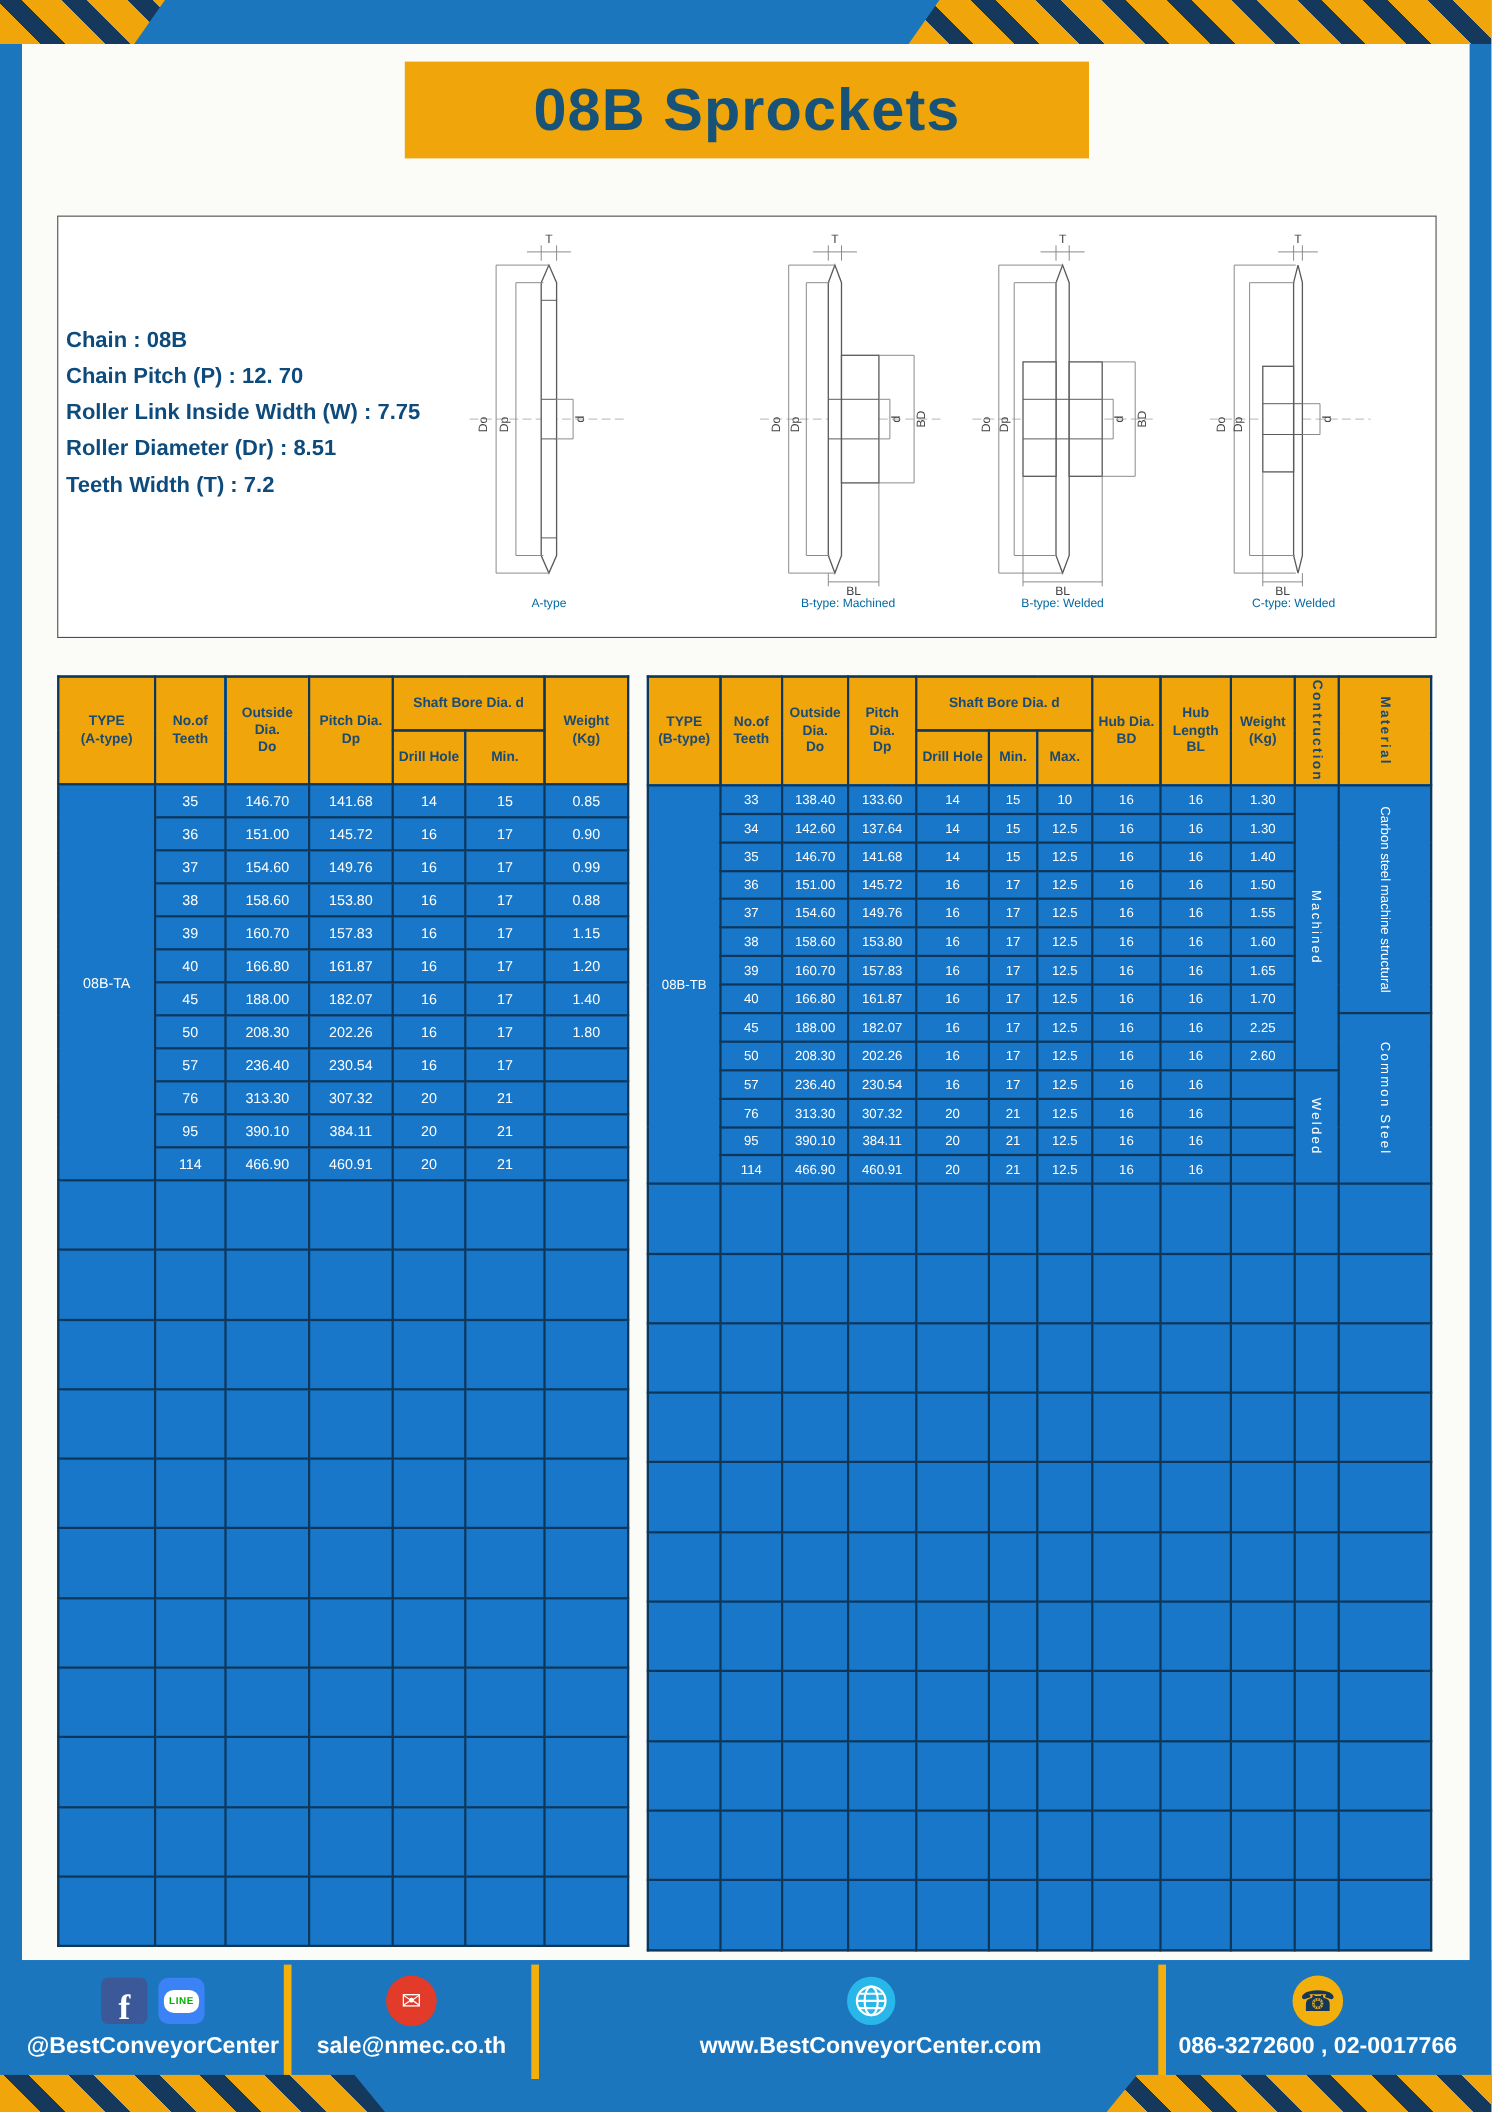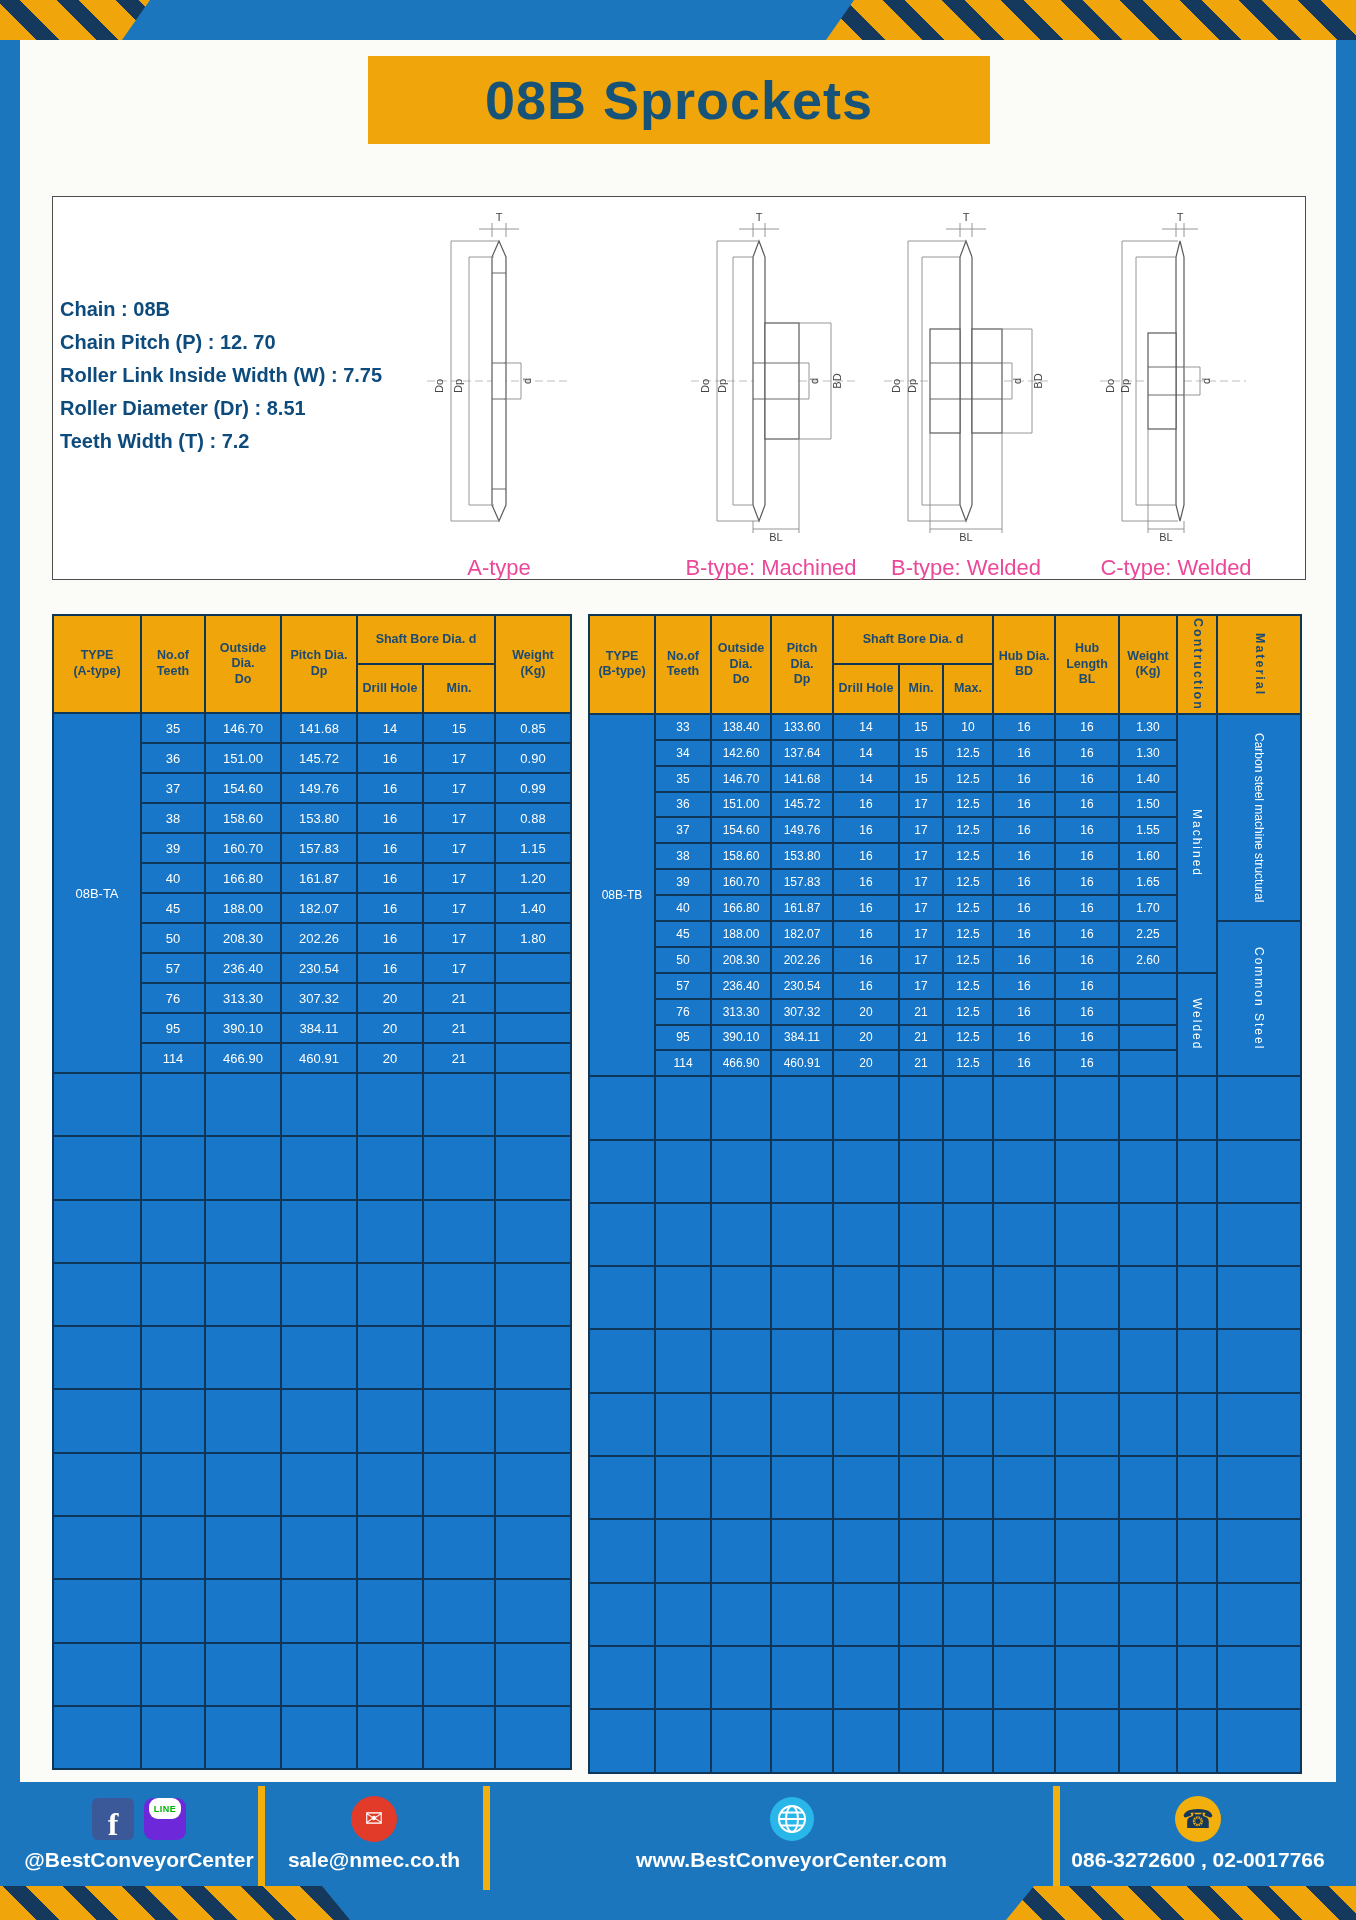--- a/index.html
+++ b/index.html
@@ -18,21 +18,21 @@
   #banner{position:absolute;left:348px;top:16px;width:622px;height:88px;background:#f0a50a;
           display:flex;align-items:center;justify-content:center;}
   #banner .t{font-size:54px;font-weight:bold;color:#175378;letter-spacing:1px;}
 
   #diagram{position:absolute;left:32px;top:156px;width:1252px;height:382px;background:#fff;border:1px solid #4d4d4d;}
   #specs{position:absolute;left:7px;top:96px;z-index:2;}
   .spec-line{font-size:20px;font-weight:bold;color:#0e4b7d;line-height:33px;white-space:nowrap;}
 
   .fig{position:absolute;top:14px;width:200px;text-align:center;z-index:1;}
   .fig svg{display:block;margin:0 auto;}
-  .fig .flab{font-size:22px;color:#ec4899;margin-top:14px;}
+  .fig .flab{font-size:11px;color:#0369a1;margin-top:2px;}
   .part{fill:#fff;stroke:#5a5a5a;stroke-width:1.2;}
   .dim{stroke:#8a8a8a;stroke-width:0.9;}
   .cl{stroke:#b5b5b5;stroke-width:0.9;stroke-dasharray:8 4;}
   .o{stroke:#5a5a5a;stroke-width:0.9;}
   .fig text{font-size:11px;fill:#444;text-anchor:middle;font-family:"Liberation Sans",sans-serif;}
 
   #wm{position:absolute;left:400px;top:18px;z-index:3;pointer-events:none;color:rgba(243,176,13,0.35);font-weight:bold;}
   #wm .l{font-size:64px;line-height:60px;letter-spacing:10px;}
   #wm .l1{margin-left:110px;}
   #wm .l3{margin-left:70px;}
@@ -56,21 +56,21 @@
   
   #footer{position:absolute;left:0;bottom:0;width:1356px;height:138px;background:#1b76bd;}
   #footer-inner{position:absolute;left:20px;top:4px;width:1316px;height:104px;display:flex;}
   .fsec{display:flex;flex-direction:column;align-items:center;padding-top:6px;}
   .fsep{width:7px;height:104px;background:#f3b00d;}
   .ficons{height:54px;display:flex;align-items:center;gap:10px;}
   .flabel{margin-top:2px;font-size:21px;font-weight:bold;color:#fff;white-space:nowrap;}
   .s1{width:238px;} .s2{width:218px;} .s3{flex:1;padding-left:40px;} .s4{width:276px;}
   .fb{width:42px;height:42px;background:#3b5998;border-radius:6px;color:#fff;display:flex;align-items:flex-end;justify-content:center;
       font-family:"Liberation Serif",serif;font-weight:bold;font-size:32px;line-height:1;}
-  .lineic{width:42px;height:42px;background:#6d28d9;border-radius:9px;display:flex;justify-content:center;}
+  .lineic{width:42px;height:42px;background:#3b82f6;border-radius:9px;display:flex;align-items:center;justify-content:center;}
   .lineic .bubble{width:32px;height:21px;background:#fff;border-radius:9px;display:flex;align-items:center;justify-content:center;
       color:#00b300;font-size:9px;font-weight:bold;letter-spacing:0.5px;}
   .cicon{width:46px;height:46px;border-radius:50%;display:flex;align-items:center;justify-content:center;}
   .mail{background:#e23b2a;color:#fff;font-size:22px;}
   .phone{background:#f3b00d;color:#14375a;font-size:26px;}
 </style>
 </head>
 <body>
 
 <div id="page">

